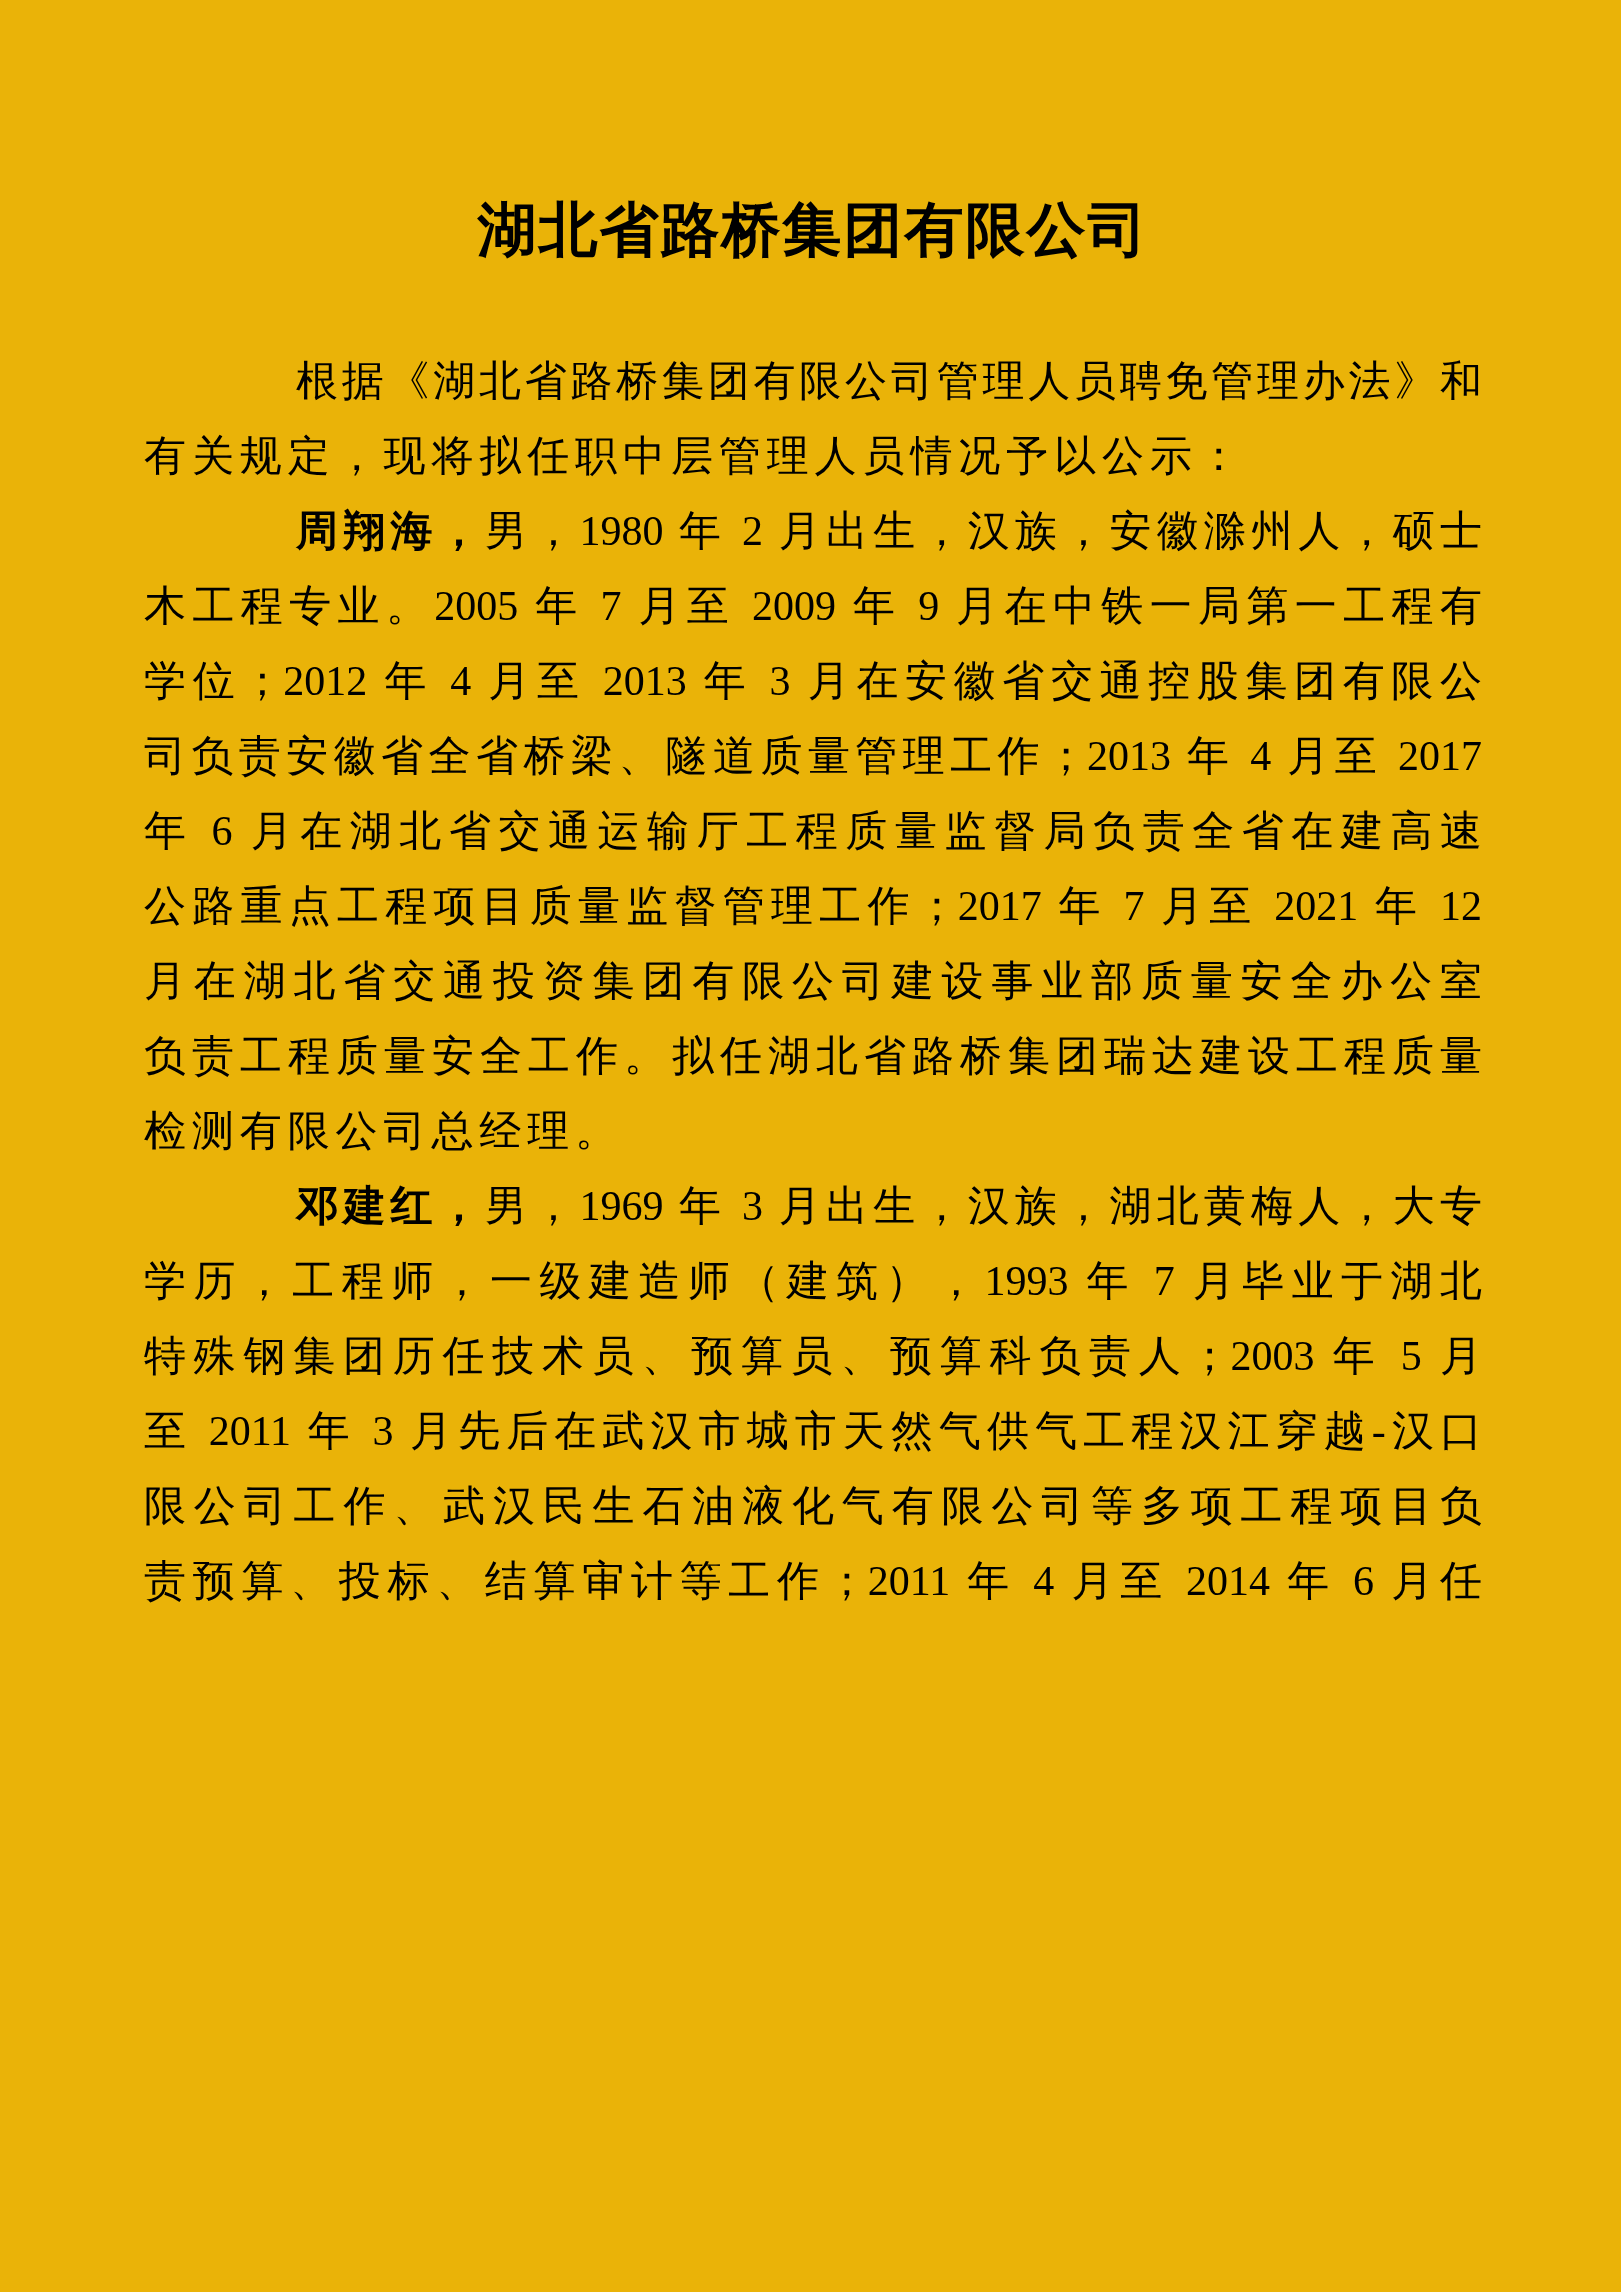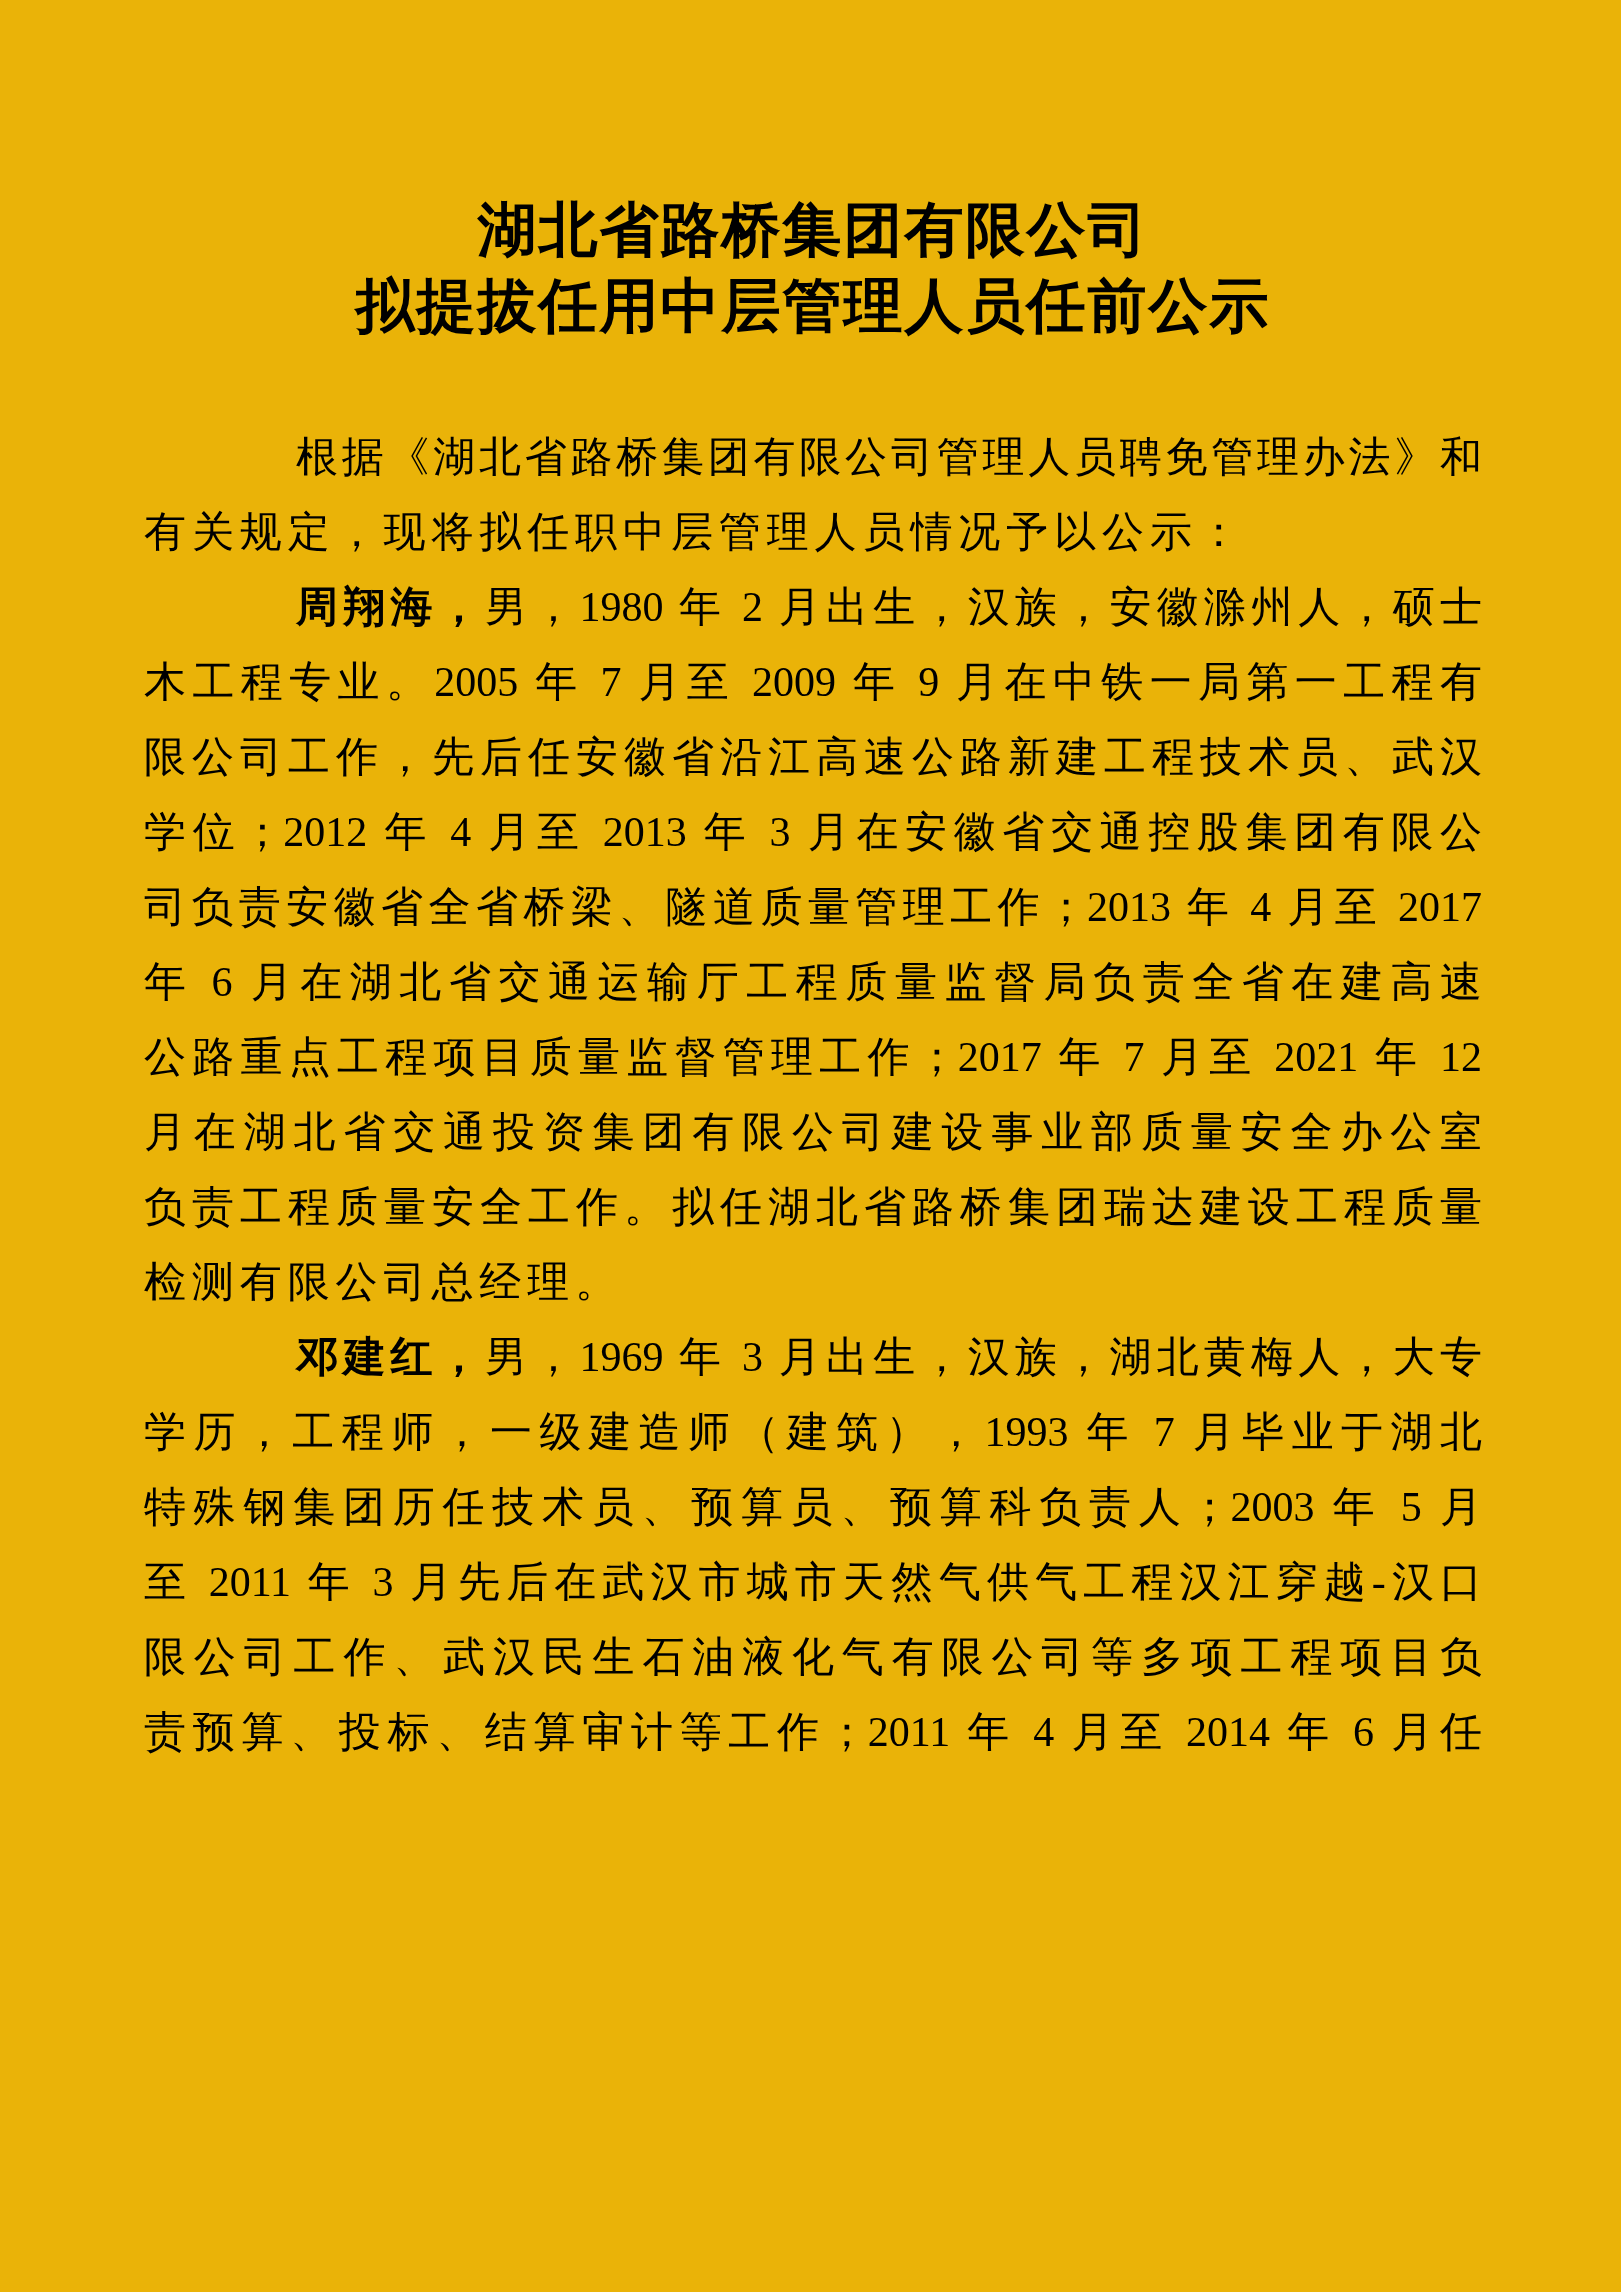--- a/index.html
+++ b/index.html
@@ -48,28 +48,26 @@
     font-weight: bold;
     margin-top: 44px;
   }
 </style>
 </head>
 <body>
 
 <div class="page">
   <div class="doc-title">
     <div>湖北省路桥集团有限公司</div>
-    <div>拟提拔任用中层管理人员任前公示</div>
   </div>
   <div class="doc-body" id="doc-body">
       <div class="line indent"><span>根据《湖北省路桥集团有限公司管理人员聘免管理办法》和</span></div>
       <div class="line endline"><span>有关规定，现将拟任职中层管理人员情况予以公示：</span></div>
       <div class="line indent"><span class="b">周翔海，</span><span>男，1980 年 2 月出生，汉族，安徽滁州人，硕士</span></div>
       <div class="line"><span>木工程专业。2005 年 7 月至 2009 年 9 月在中铁一局第一工程有</span></div>
-      <div class="line"><span>限公司工作，先后任安徽省沿江高速公路新建工程技术员、武汉</span></div>
       <div class="line"><span>学位；2012 年 4 月至 2013 年 3 月在安徽省交通控股集团有限公</span></div>
       <div class="line"><span>司负责安徽省全省桥梁、隧道质量管理工作；2013 年 4 月至 2017</span></div>
       <div class="line"><span>年 6 月在湖北省交通运输厅工程质量监督局负责全省在建高速</span></div>
       <div class="line"><span>公路重点工程项目质量监督管理工作；2017 年 7 月至 2021 年 12</span></div>
       <div class="line"><span>月在湖北省交通投资集团有限公司建设事业部质量安全办公室</span></div>
       <div class="line"><span>负责工程质量安全工作。拟任湖北省路桥集团瑞达建设工程质量</span></div>
       <div class="line endline"><span>检测有限公司总经理。</span></div>
       <div class="line indent"><span class="b">邓建红，</span><span>男，1969 年 3 月出生，汉族，湖北黄梅人，大专</span></div>
       <div class="line"><span>学历，工程师，一级建造师（建筑），1993 年 7 月毕业于湖北</span></div>
       <div class="line"><span>特殊钢集团历任技术员、预算员、预算科负责人；2003 年 5 月</span></div>

